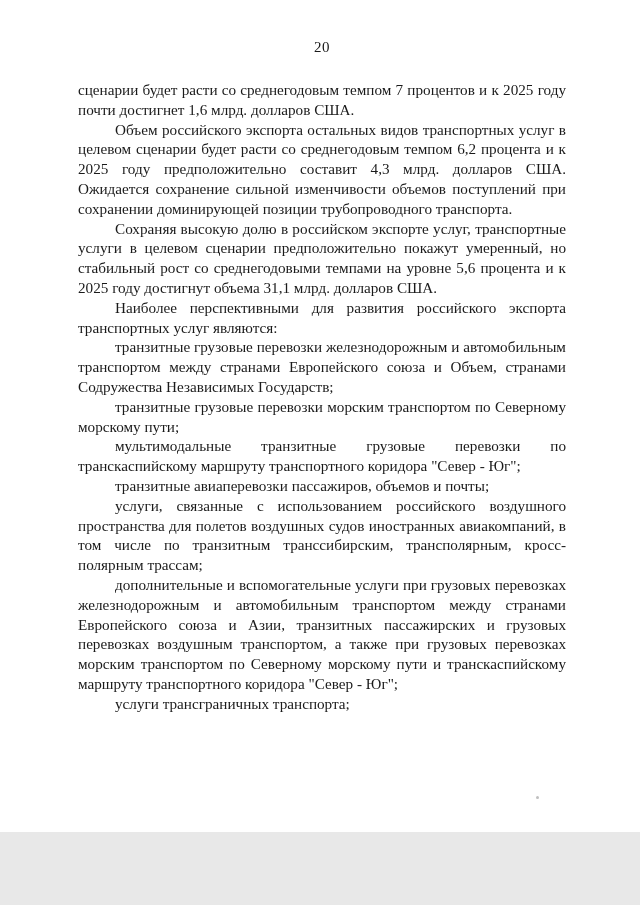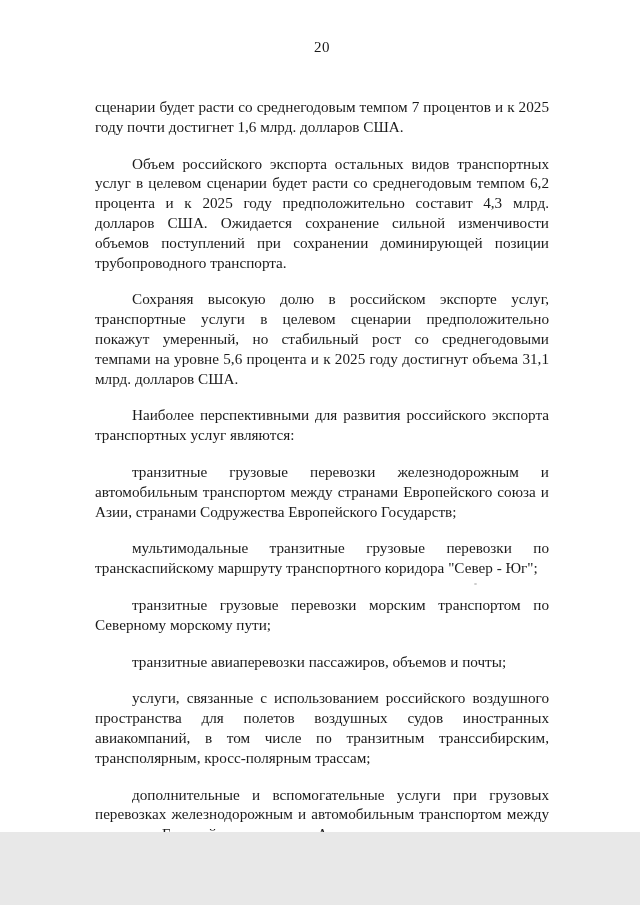--- a/index.html
+++ b/index.html
@@ -28,21 +28,21 @@
   .doc-body {
     position: absolute;
     top: 80px;
     left: 78px;
     width: 488px;
     font-size: 15.2px;
     line-height: 19.8px;
     text-align: justify;
   }
   .para {
-    margin: 17px;
+    margin: 0;
     padding: 0;
   }
   .para.ind {
     text-indent: 37px;
   }
   .footer-filename {
     position: absolute;
     left: 75px;
     top: 860px;
     font-size: 14px;
@@ -62,23 +62,23 @@
 
 <div class="page">
 
   <div class="page-number">20</div>
 
   <div class="doc-body">
     <p class="para">сценарии будет расти со среднегодовым темпом 7 процентов и к 2025 году почти достигнет 1,6 млрд. долларов США.</p>
     <p class="para ind">Объем российского экспорта остальных видов транспортных услуг в целевом сценарии будет расти со среднегодовым темпом 6,2 процента и к 2025 году предположительно составит 4,3 млрд. долларов США. Ожидается сохранение сильной изменчивости объемов поступлений при сохранении доминирующей позиции трубопроводного транспорта.</p>
     <p class="para ind">Сохраняя высокую долю в российском экспорте услуг, транспортные услуги в целевом сценарии предположительно покажут умеренный, но стабильный рост со среднегодовыми темпами на уровне 5,6 процента и к 2025 году достигнут объема 31,1 млрд. долларов США.</p>
     <p class="para ind">Наиболее перспективными для развития российского экспорта транспортных услуг являются:</p>
-    <p class="para ind">транзитные грузовые перевозки железнодорожным и автомобильным транспортом между странами Европейского союза и Азии, странами Содружества Европейского Государств;</p>
+    <p class="para ind">транзитные грузовые перевозки железнодорожным и автомобильным транспортом между странами Европейского союза и Объем, странами Содружества Независимых Государств;</p>
+    <p class="para ind">транзитные грузовые перевозки морским транспортом по Северному морскому пути;</p>
     <p class="para ind">мультимодальные транзитные грузовые перевозки по транскаспийскому маршруту транспортного коридора "Север - Юг";</p>
-    <p class="para ind">транзитные грузовые перевозки морским транспортом по Северному морскому пути;</p>
     <p class="para ind">транзитные авиаперевозки пассажиров, объемов и почты;</p>
     <p class="para ind">услуги, связанные с использованием российского воздушного пространства для полетов воздушных судов иностранных авиакомпаний, в том числе по транзитным транссибирским, трансполярным, кросс-полярным трассам;</p>
     <p class="para ind">дополнительные и вспомогательные услуги при грузовых перевозках железнодорожным и автомобильным транспортом между странами Европейского союза и Азии, транзитных пассажирских и грузовых перевозках воздушным транспортом, а также при грузовых перевозках морским транспортом по Северному морскому пути и транскаспийскому маршруту транспортного коридора "Север - Юг";</p>
     <p class="para ind">услуги трансграничных транспорта;</p>
   </div>
 
   <span class="artifact a1"></span>
   <span class="artifact a2"></span>
 
   <div class="footer-filename">29042748.doc</div>

